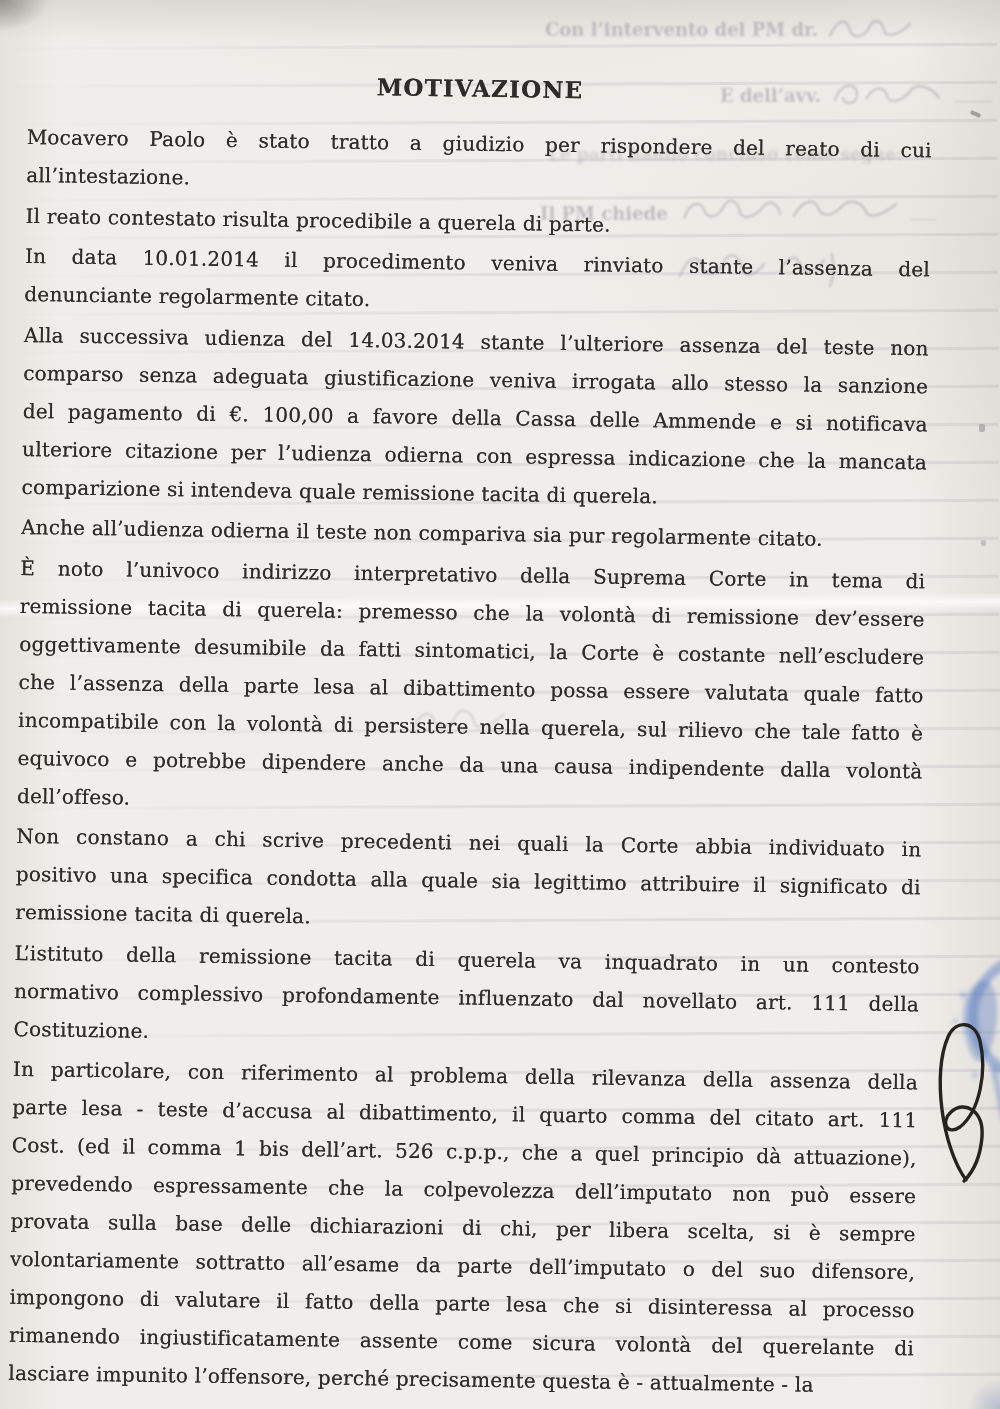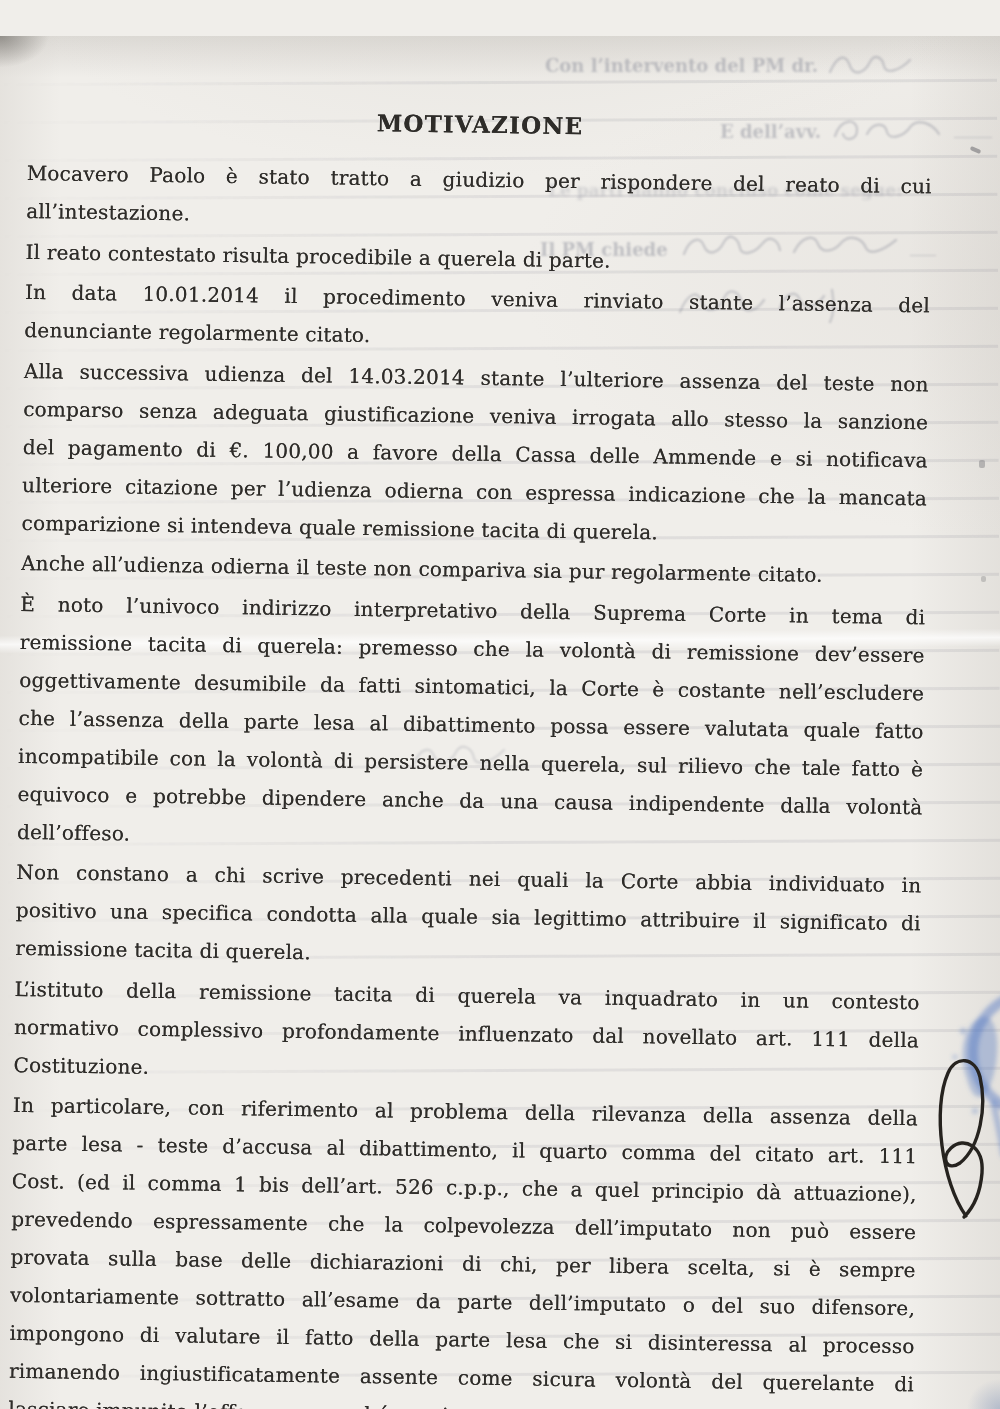--- a/index.html
+++ b/index.html
@@ -10,21 +10,20 @@
     font-family:"DejaVu Serif","Liberation Serif",serif;
   }
   .page{
     position:absolute;inset:0;
     background:
       radial-gradient(900px 420px at 108% 18%, rgba(208,203,197,.30), transparent 62%),
       radial-gradient(700px 300px at 50% -5%, rgba(200,196,189,.22), transparent 70%),
       linear-gradient(to right, rgba(190,185,178,.22), transparent 6%, transparent 91%, rgba(198,194,188,.30)),
       linear-gradient(to bottom, rgba(175,171,164,.30), transparent 3%),
       #f0eeea;
-    margin-top: 36px;
   }
   
   .ruled{
     position:absolute;left:0;top:10px;right:0;bottom:0;
     background:repeating-linear-gradient(to bottom,
       transparent 0 35.5px, rgba(138,138,150,.16) 35.5px 38px);
     -webkit-mask-image:linear-gradient(to right, transparent 0%, rgba(0,0,0,.35) 18%, rgba(0,0,0,.95) 50%, #000 100%);
     mask-image:linear-gradient(to right, transparent 0%, rgba(0,0,0,.35) 18%, rgba(0,0,0,.95) 50%, #000 100%);
     transform:rotate(-.25deg);
     filter:blur(.4px);

